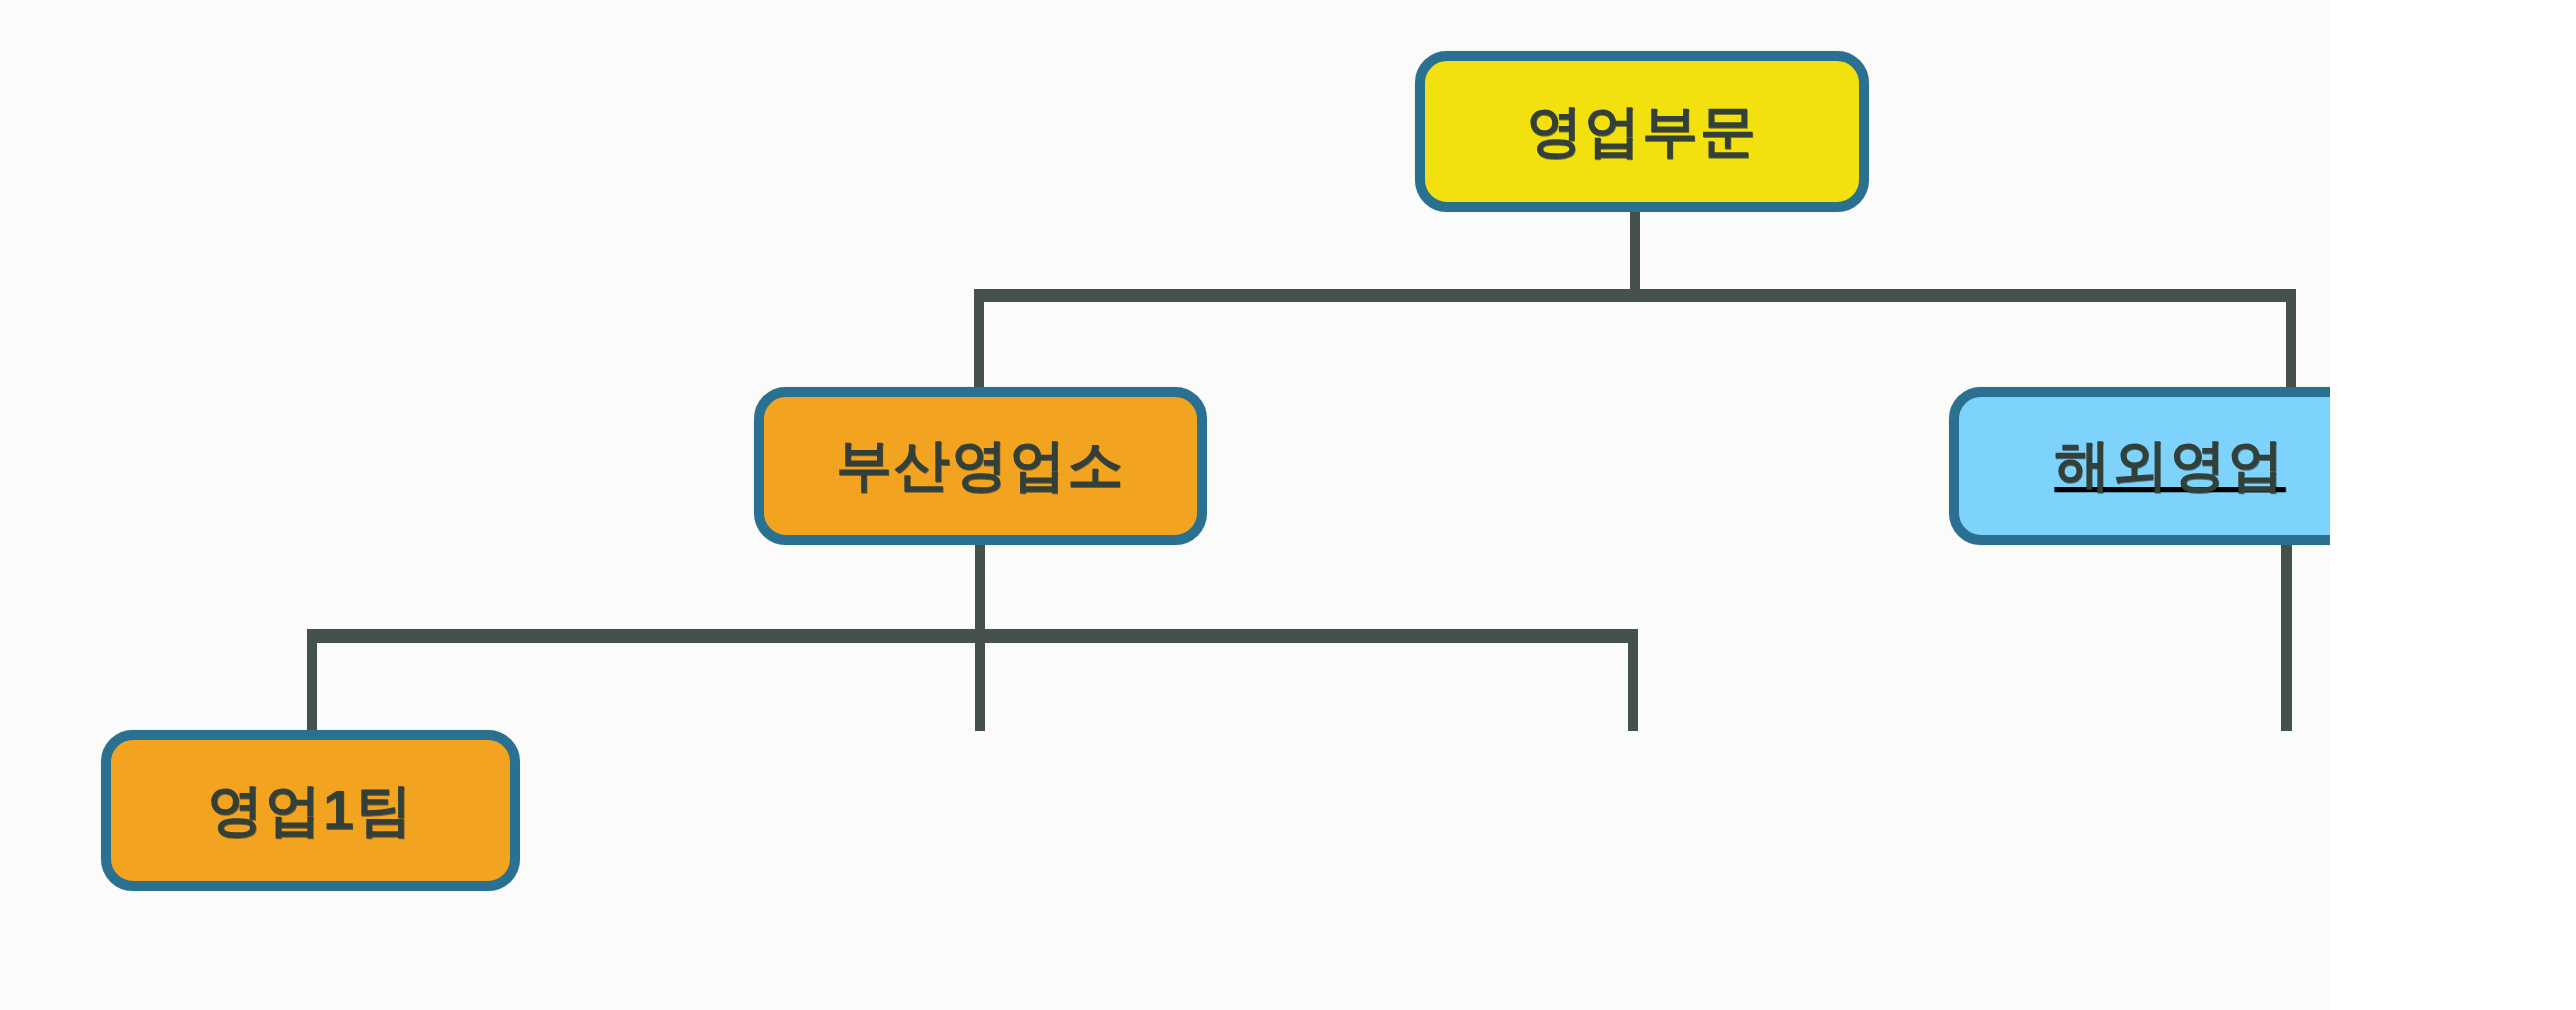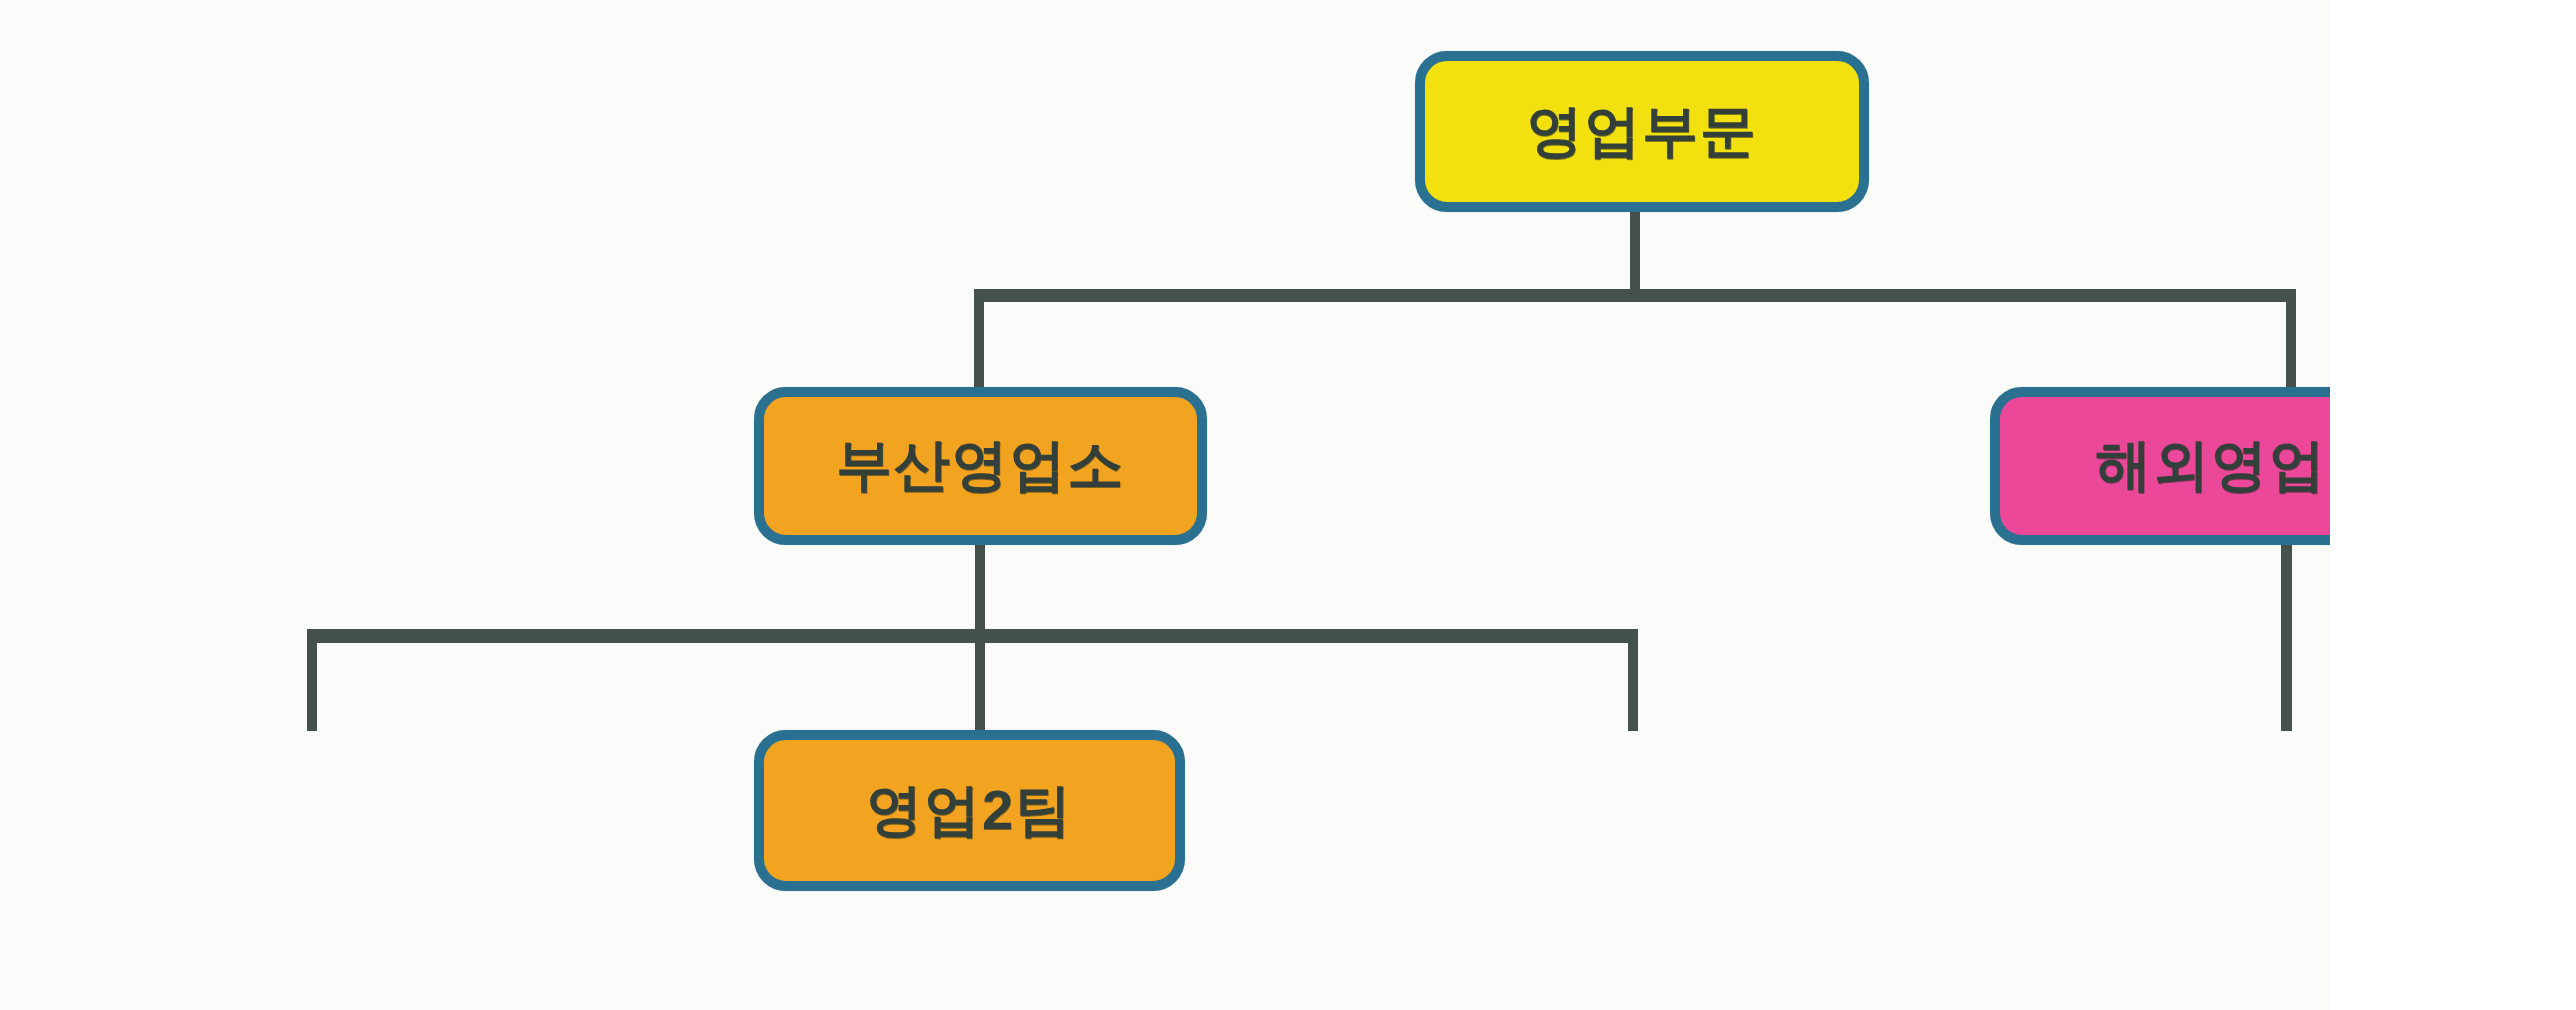--- a/index.html
+++ b/index.html
@@ -56,25 +56,25 @@
   <div class="connector" style="left: 2281px; top: 544px; width: 10.7px; height: 187px; background-color: rgb(69, 82, 76);"></div>
 
   <div class="node" style="left: 1415px; top: 51px; width: 454px; height: 161px; background-color: rgb(242, 225, 14);">
     <span class="node-label">영업부문</span>
   </div>
 
   <div class="node" style="left: 754px; top: 387px; width: 453px; height: 158px; background-color: rgb(242, 163, 31);">
     <span class="node-label">부산영업소</span>
   </div>
 
-  <div class="node" style="left: 1990px; top: 387px; width: 442px; height: 158px; background-color: #ec4899;">
+  <div class="node" style="left: 1949px; top: 387px; width: 442px; height: 158px; background-color: #7dd3fc; text-decoration: underline;">
     <span class="node-label">해외영업</span>
   </div>
 
+  <div class="node" style="left: 101px; top: 730px; width: 419px; height: 161px; background-color: rgb(242, 163, 31);">
+    <span class="node-label">영업1팀</span>
+  </div>
 
-  <div class="node" style="left: 754px; top: 730px; width: 431px; height: 161px; background-color: rgb(242, 163, 31);">
-    <span class="node-label">영업2팀</span>
-  </div>
 
 
 
 </div>
 
 
 </body></html>

